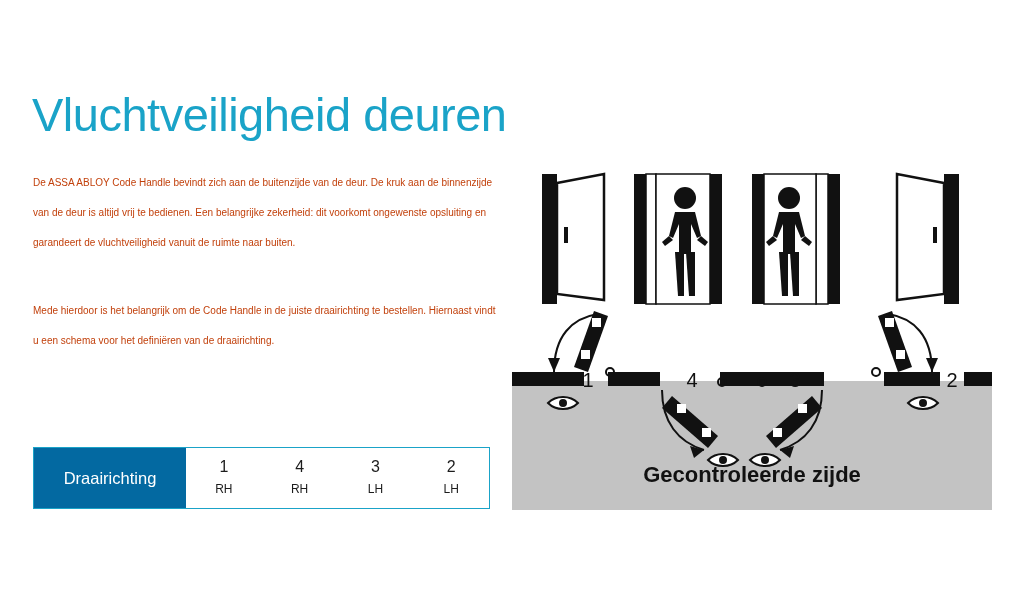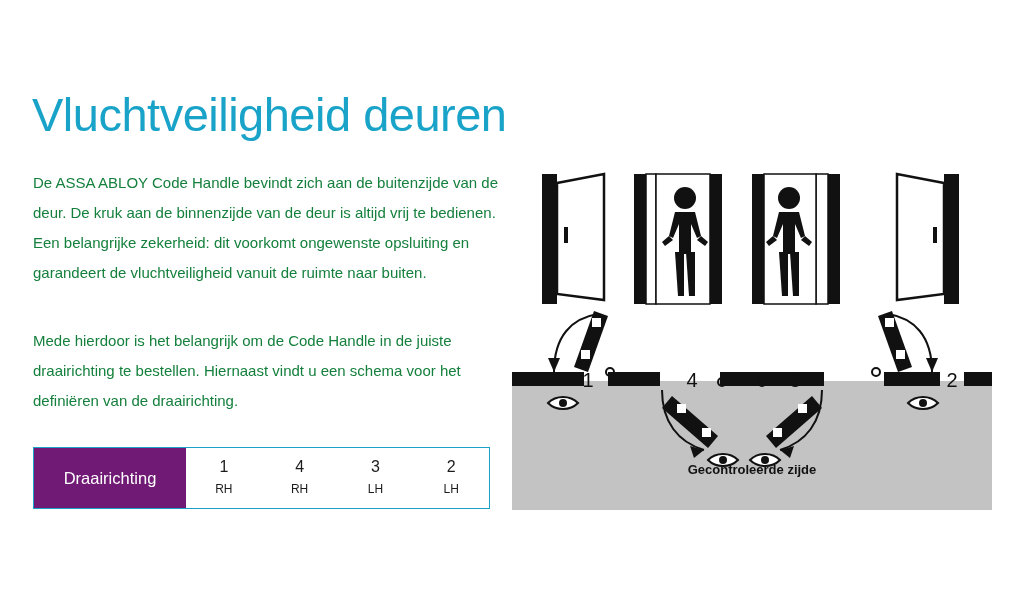--- a/index.html
+++ b/index.html
@@ -36,23 +36,23 @@
     letter-spacing: -0.5px;
     white-space: nowrap;
   }
 
   
   .body-copy {
     position: absolute;
     left: 33px;
     top: 168px;
     width: 470px;
-    font-size: 15px;
+    font-size: 10px;
     line-height: 30px;
-    color: #15803d;
+    color: #c2410c;
   }
   .body-copy p {
     margin: 0;
   }
   .body-copy p + p {
     margin-top: 38px;
   }
 
   
   .direction-table {
@@ -60,21 +60,21 @@
     left: 33px;
     top: 447px;
     width: 457px;
     height: 62px;
     border: 1px solid #1aa3c8;
     box-sizing: border-box;
     display: flex;
     align-items: stretch;
   }
   .direction-label {
-    background: #701a75;
+    background: #0369a1;
     color: #ffffff;
     font-size: 16.5px;
     display: flex;
     align-items: center;
     justify-content: center;
     width: 152px;
     flex: 0 0 152px;
     box-sizing: border-box;
   }
   .direction-cells {
@@ -109,21 +109,21 @@
   }
   .illustration svg {
     display: block;
   }
   .floor-caption {
     position: absolute;
     left: 0;
     top: 312px;
     width: 480px;
     text-align: center;
-    font-size: 13px;
+    font-size: 22px;
     font-weight: bold;
     color: #111111;
   }
 </style>
 </head>
 <body>
 
 <div class="page">
 
   <h1 class="page-title">Vluchtveiligheid deuren</h1>

